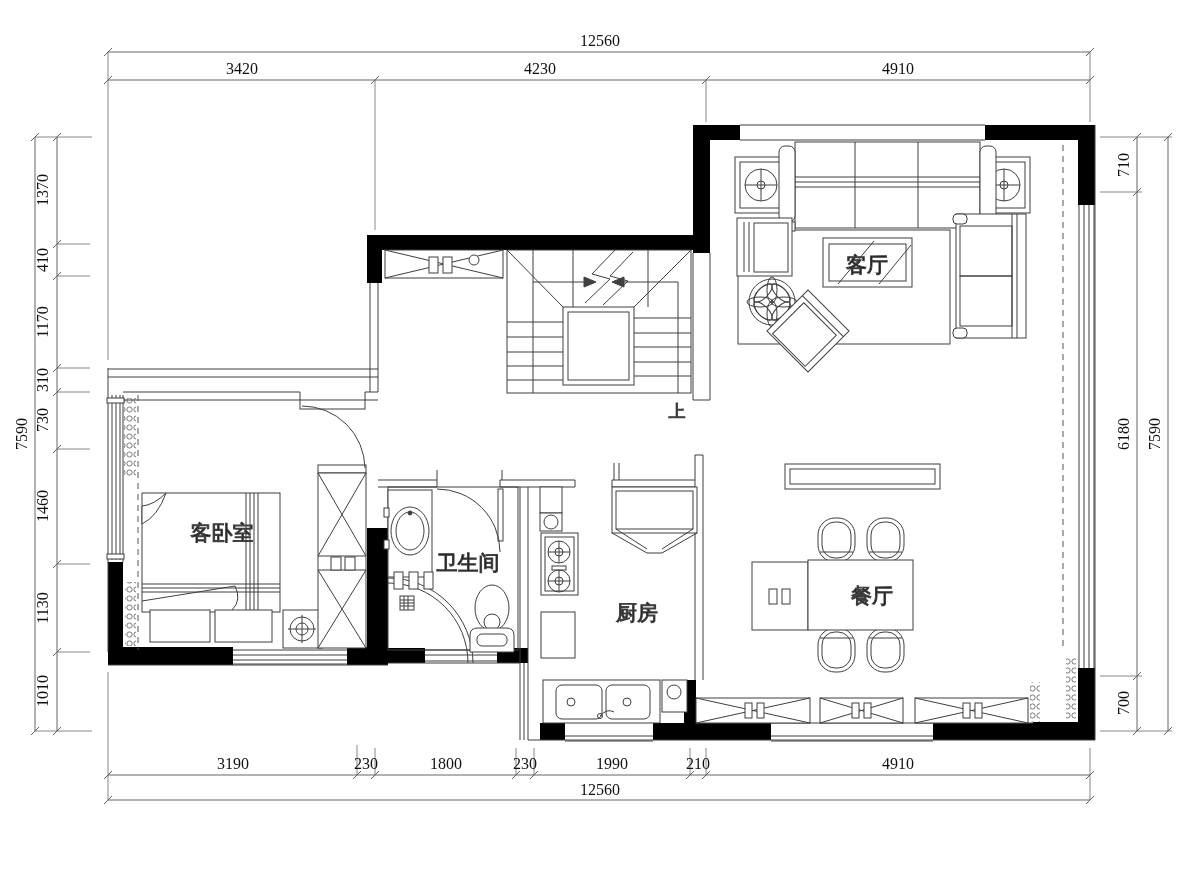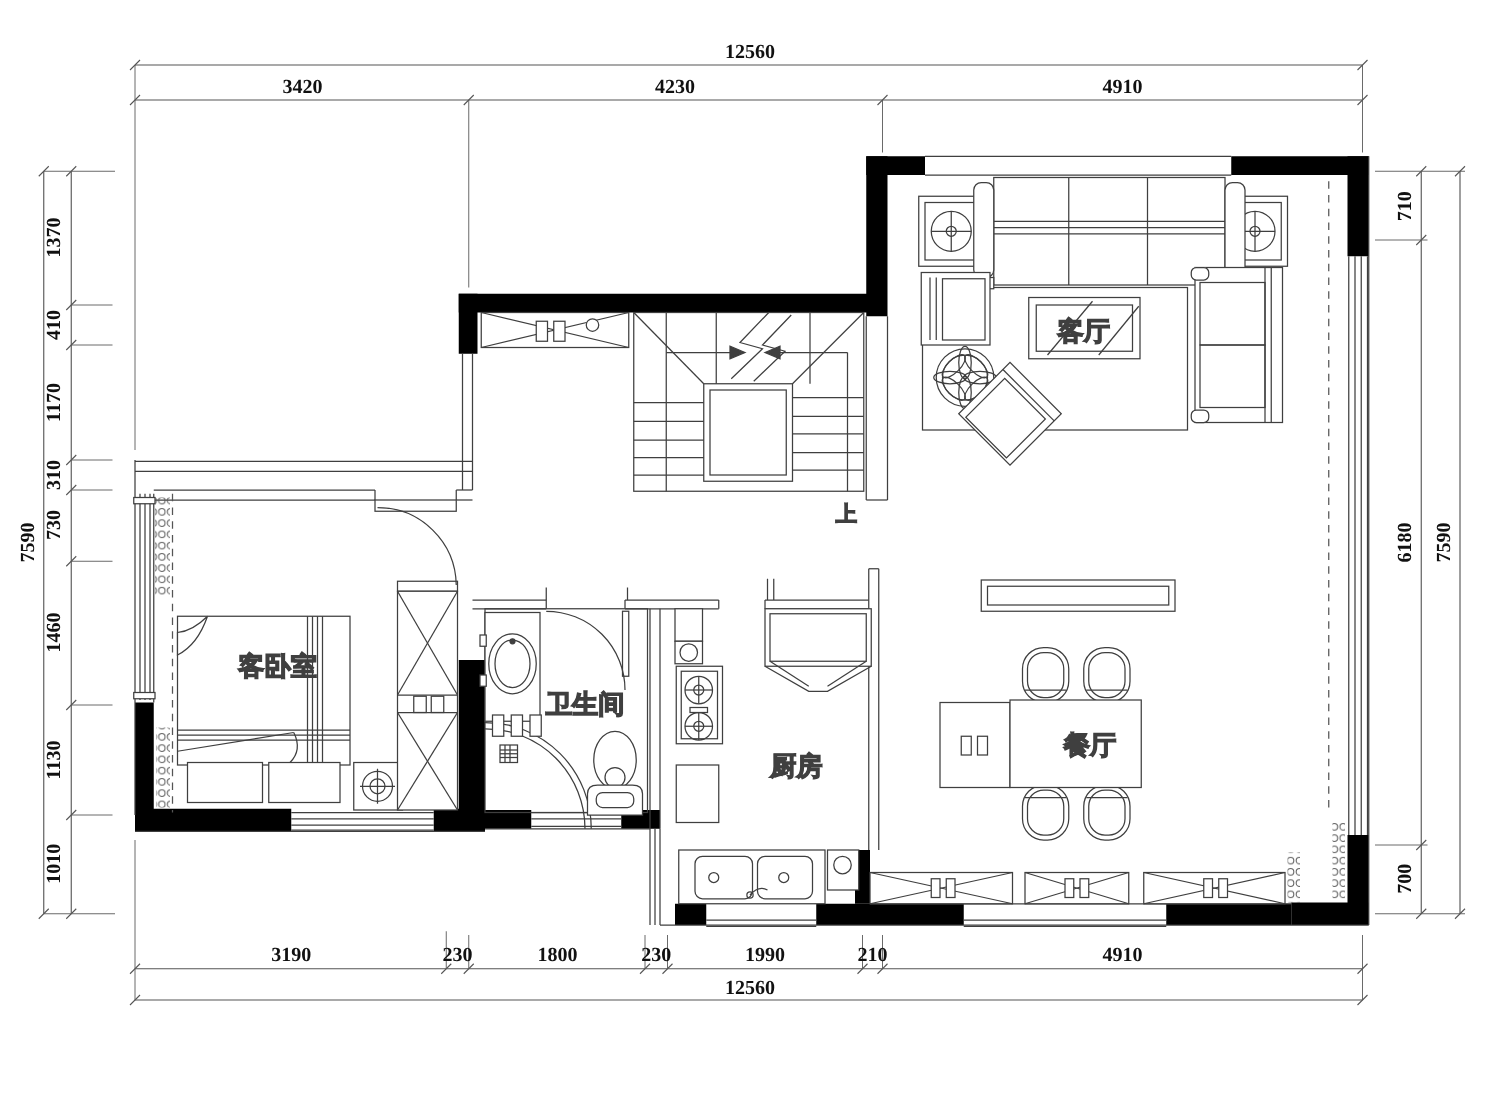--- a/index.html
+++ b/index.html
@@ -1,16 +1,16 @@
 <!DOCTYPE html>
 <html><head>
 <meta charset="utf-8">
 <style>
   html,body{margin:0;padding:0;background:#ffffff;}
-  .canvas{width:957px;height:874px;position:relative;background:#fff;font-weight:bold;}
+  .canvas{width:957px;height:874px;position:relative;background:#fff;}
   svg{display:block;}
   .ln{stroke:#3f3f3f;stroke-width:1;fill:none;}
   .lt{stroke:#6a6a6a;stroke-width:0.8;fill:none;}
   .blk{fill:#000;stroke:none;}
   .dim{stroke:#555;stroke-width:0.9;fill:none;}
   .dimtxt{font-family:"Liberation Serif",serif;font-size:16px;fill:#111;}
   .roomtxt{font-family:"Liberation Serif","DejaVu Sans",serif;font-size:21px;fill:#111;}
   .uptxt{font-family:"Liberation Serif","DejaVu Sans",serif;font-size:17px;fill:#111;}
   .dash{stroke:#555;stroke-width:1;stroke-dasharray:6 5;fill:none;}
   text{text-anchor:middle;}

